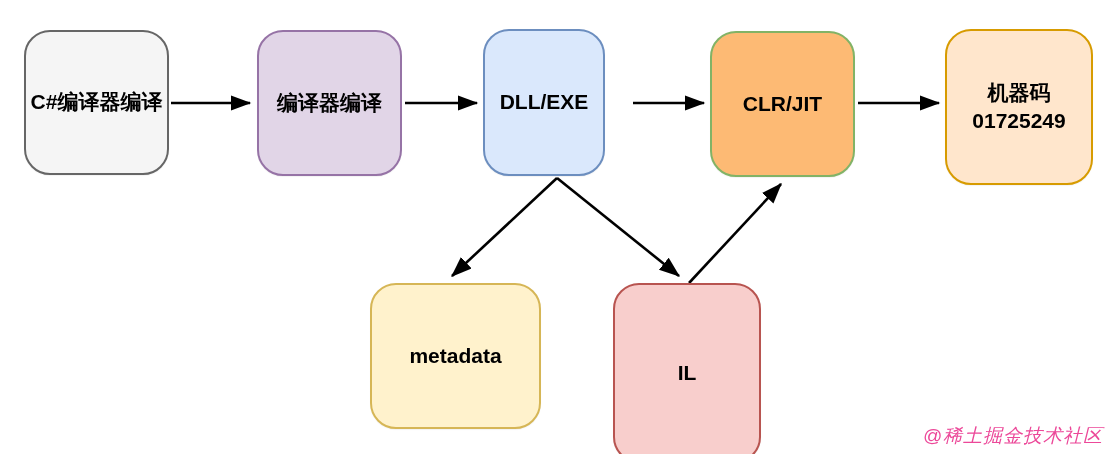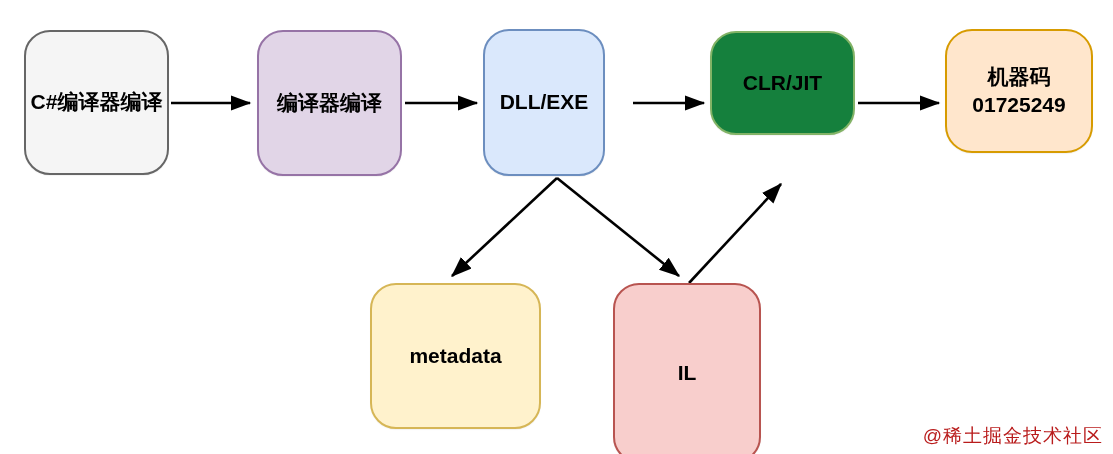--- a/index.html
+++ b/index.html
@@ -75,32 +75,32 @@
   </div>
 
   <div class="node" style="left: 257px; top: 30px; width: 145px; height: 146px; background-color: rgb(225, 213, 231); border-color: rgb(150, 115, 166);">
     <span>编译器编译</span>
   </div>
 
   <div class="node" style="left: 483px; top: 29px; width: 122px; height: 147px; background-color: rgb(218, 232, 252); border-color: rgb(108, 142, 191);">
     <span>DLL/EXE</span>
   </div>
 
-  <div class="node" style="left: 710px; top: 31px; width: 145px; height: 104px; background-color: #15803d; border-color: rgb(130, 179, 102);">
+  <div class="node" style="left: 710px; top: 31px; width: 145px; height: 146px; background-color: #fdba74; border-color: rgb(130, 179, 102);">
     <span>CLR/JIT</span>
   </div>
 
-  <div class="node" style="left: 945px; top: 29px; width: 148px; height: 124px; background-color: rgb(255, 230, 204); border-color: rgb(215, 155, 0); border-radius: 27px;">
+  <div class="node" style="left: 945px; top: 29px; width: 148px; height: 156px; background-color: rgb(255, 230, 204); border-color: rgb(215, 155, 0);">
     <span>机器码</span>
     <span>01725249</span>
   </div>
 
   <div class="node" style="left: 370px; top: 283px; width: 171px; height: 146px; background-color: rgb(255, 242, 204); border-color: rgb(214, 182, 86);">
     <span>metadata</span>
   </div>
 
   <div class="node" style="left: 613px; top: 283px; width: 148px; height: 180px; background-color: rgb(248, 206, 204); border-color: rgb(184, 84, 80);">
     <span>IL</span>
   </div>
 
-  <div class="watermark" style="color: #b91c1c;">@稀土掘金技术社区</div>
+  <div class="watermark" style="color: #ec4899; font-style: italic;">@稀土掘金技术社区</div>
 
 </div>
 
 </body></html>

